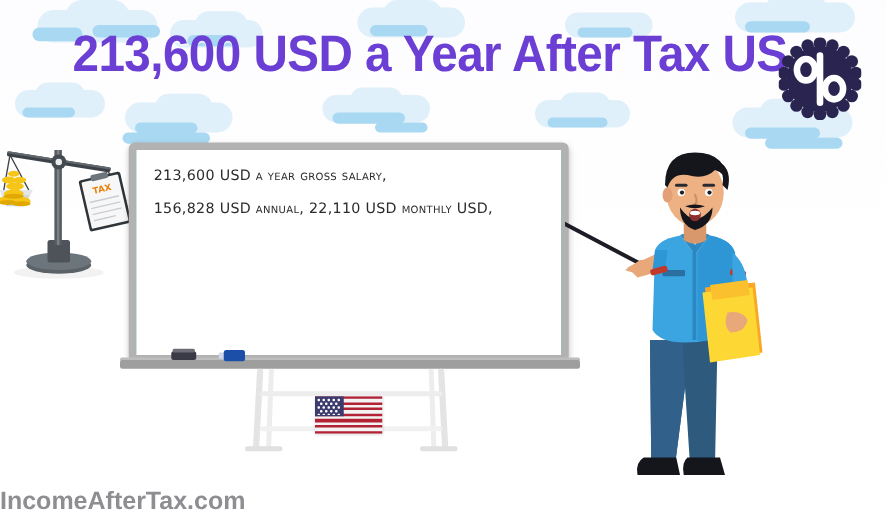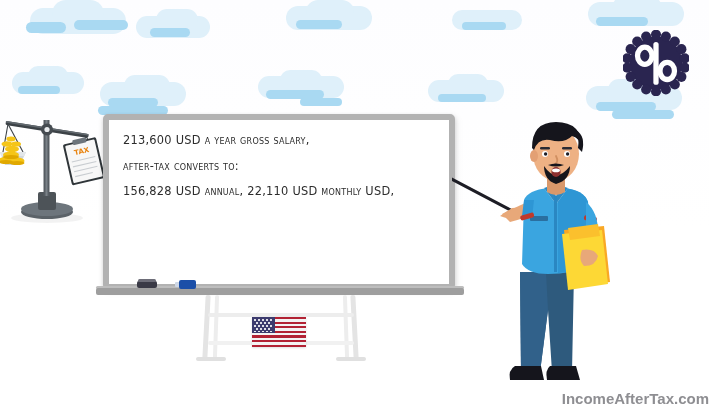--- a/index.html
+++ b/index.html
@@ -84,22 +84,22 @@
 
   
   .scale{position:absolute;left:0px;top:108px;width:110px;height:118px;}
   .scale svg{display:block;}
 
   
   .man{position:absolute;left:452px;top:104px;width:200px;height:286px;}
   .man svg{display:block;}
 
   
-  .footer{position:absolute;left:0;top:390px;width:709px;text-align:right;
-    font-family:"Liberation Sans", sans-serif;font-weight:700;font-size:15px;color:#8e8e92;
+  .footer{position:absolute;left:0;top:390px;width:709px;text-align:left;
+    font-family:"Liberation Sans", sans-serif;font-weight:700;font-size:20px;color:#8e8e92;
     letter-spacing:0px;}
 </style>
 </head>
 <body>
 
 <div id="stage">
 
   <div class="sky"></div>
 
   <div>
@@ -159,20 +159,23 @@
       <div class="cl-dark" style="left:438px;top:94px;width:48px;height:8px;"></div>
     </div>
     <div>
       <div class="cl-body" style="left:586px;top:86px;width:96px;height:24px;"></div>
       <div class="cl-body" style="left:608px;top:79px;width:48px;height:22px;"></div>
       <div class="cl-dark" style="left:596px;top:102px;width:60px;height:9px;"></div>
       <div class="cl-dark" style="left:612px;top:110px;width:62px;height:9px;"></div>
     </div>
   </div>
 
+  <div class="title-wrap">
+    <div class="title">213,600 USD a Year After Tax US</div>
+  </div>
 
   <div class="badge">
     <svg viewBox="0 0 100 100" aria-hidden="true">
       <g fill="#2a2550">
         <circle cx="50" cy="50" r="40"></circle>
         <g id="spikes">
           <circle cx="50" cy="7" r="7.6"></circle>
             <circle cx="65" cy="9.8" r="7.6"></circle>
           <circle cx="78.5" cy="17.5" r="7.6"></circle>
             <circle cx="88.5" cy="29" r="7.6"></circle>
@@ -262,21 +265,20 @@
         </g>
       </g>
     </svg>
   </div>
 
   <div class="board-shadow"></div>
   <div class="board">
     <div class="board-inner">
       <div class="board-text">
         <span class="ln">213,600 USD a year gross salary,</span>
-        <span class="ln">after-tax converts to:</span>
         <span class="ln">156,828 USD annual, 22,110 USD monthly USD,</span>
       </div>
     </div>
   </div>
 
   <div class="tray-top"></div>
   <div class="tray"></div>
   <div class="eraser"></div>
   <div class="eraser-top"></div>
   <div class="marker-tip"></div>

